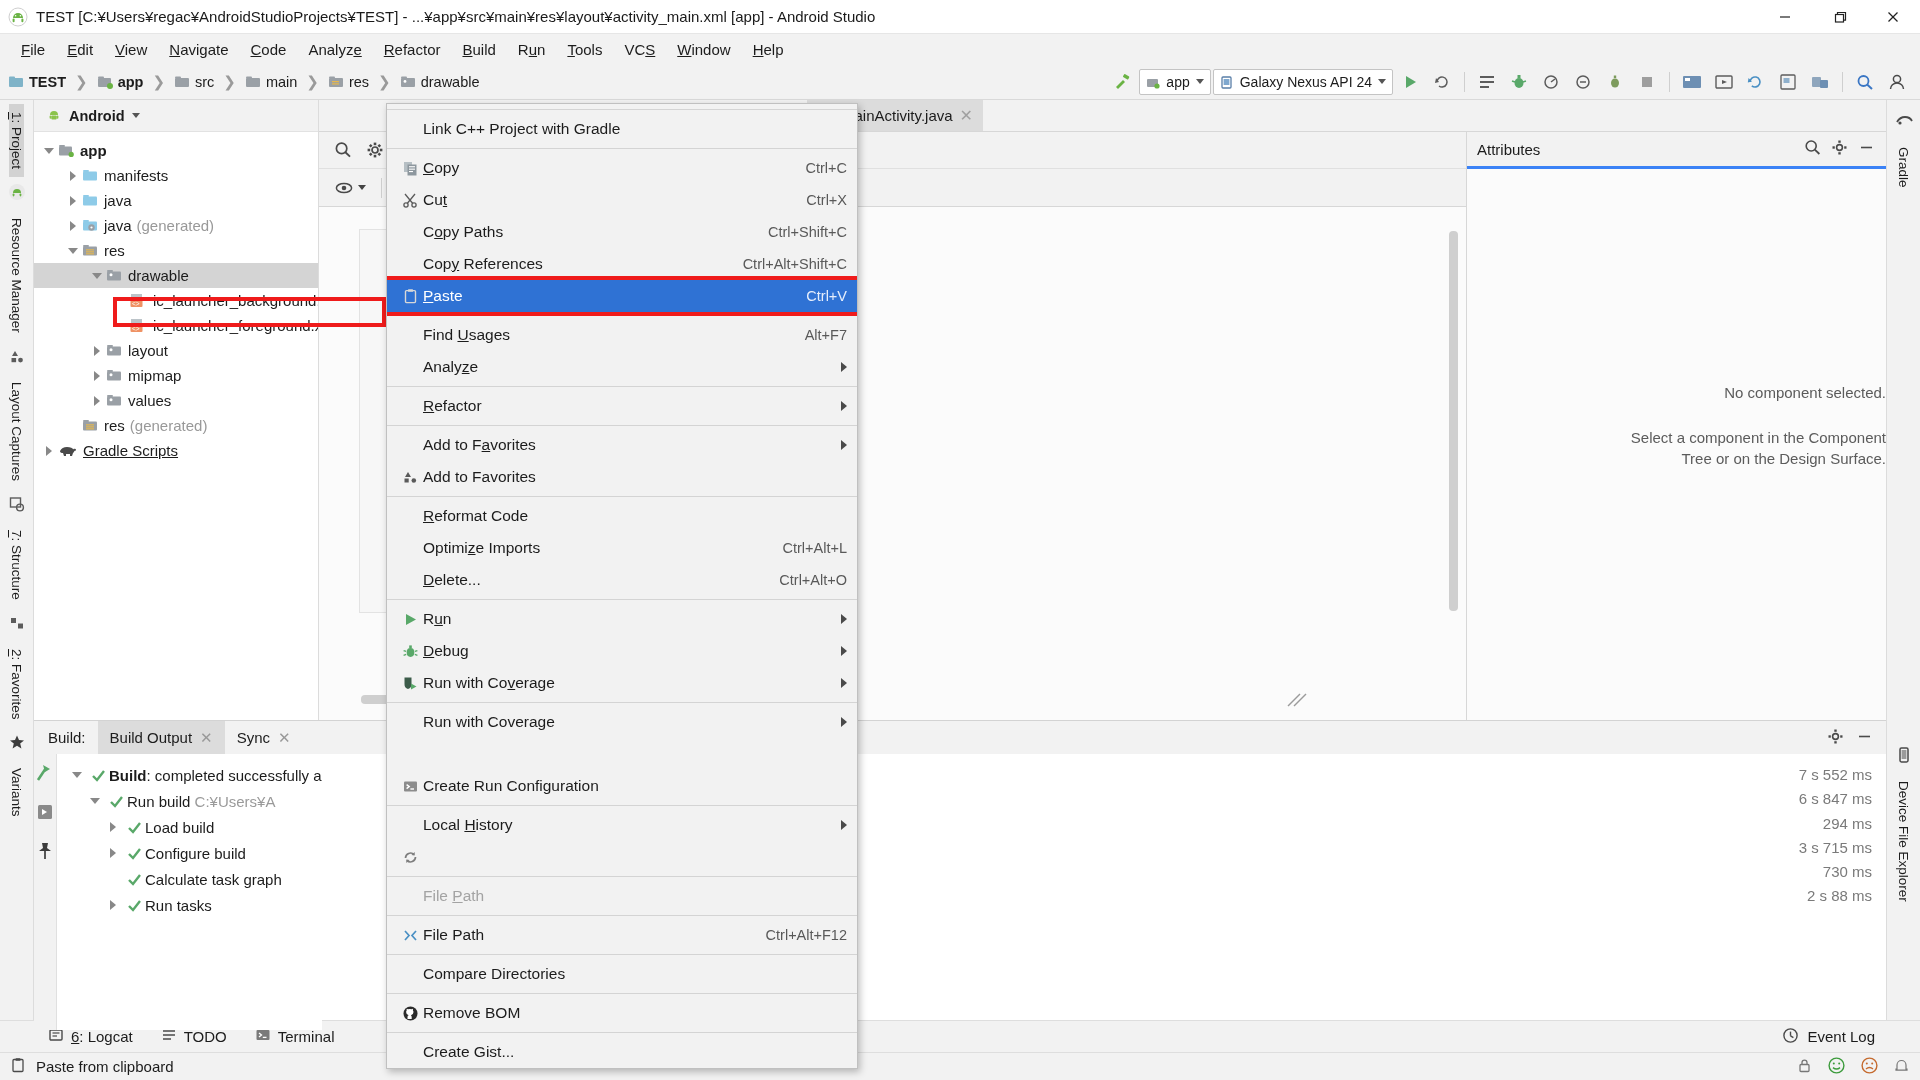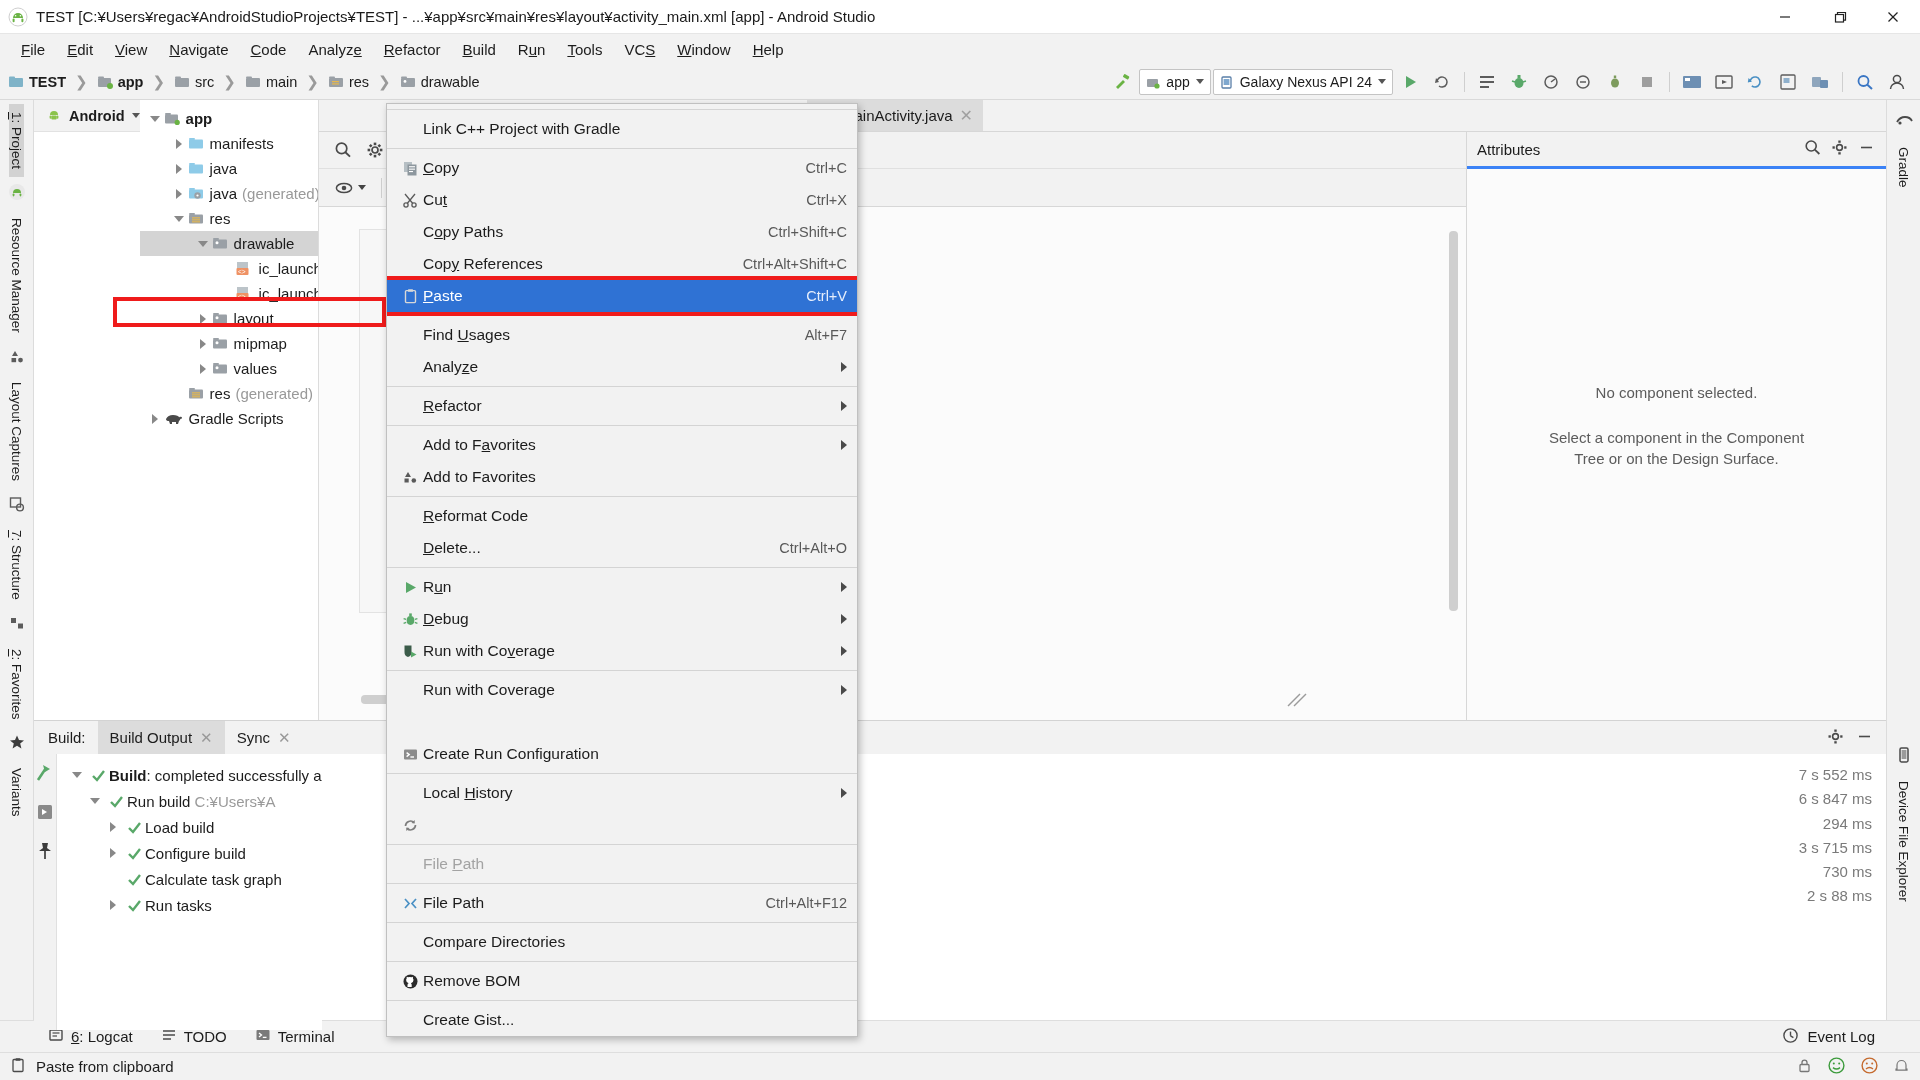--- a/index.html
+++ b/index.html
@@ -66,21 +66,21 @@
     font-size: 13.5px; color: #1c1c1c; padding: 8px 0; white-space: nowrap;
     display: flex; align-items: center; gap: 6px;
   }
   .rail-item.sel { background: #d2d2d2; }
   .rail-item u { text-decoration: underline; }
   .rail-ic { margin: 6px 0; }
 
   
   .project {
     width: 285px; background: #ffffff; border-right: 1px solid #dcdcdc;
-    display: flex; flex-direction: row;
+    display: flex; flex-direction: column;
   }
   .proj-head {
     height: 32px; display: flex; align-items: center; gap: 7px;
     background: #f2f2f2; padding-left: 12px; border-bottom: 1px solid #e2e2e2;
   }
   .proj-head .lbl { font-weight: bold; font-size: 14.5px; }
   .tree { flex: 1 1 auto; padding-top: 6px; font-size: 15px; overflow: hidden; position: relative; }
   .node { display: flex; align-items: center; height: 25px; white-space: nowrap; }
   .node.sel { background: #d4d4d4; }
   .arrow { width: 18px; display: flex; align-items: center; justify-content: center; flex: 0 0 18px; }
@@ -129,21 +129,21 @@
   .phone-blue { position: absolute; background: #255d70; }
   .phone-blue .edge { position: absolute; right: 0; top: 38px; bottom: 0; width: 30px; background: rgba(255,255,255,0.10); }
   .hscroll { position: absolute; height: 9px; background: #cfcfcf; border-radius: 4px; }
   .vscroll { position: absolute; width: 9px; background: #cfcfcf; border-radius: 4px; }
   .resize-grip { position: absolute; width: 26px; height: 18px; }
 
   
   .attrs { width: 420px; border-left: 1px solid #d7d7d7; background: #fbfbfb; display: flex; flex-direction: column; }
   .attrs-head { height: 37px; display: flex; align-items: center; padding: 0 10px; background: #f2f2f2; border-bottom: 3px solid #3b82f6; gap: 8px; }
   .attrs-head .t { font-size: 15px; flex: 1 1 auto; }
-  .attrs-body { flex: 1 1 auto; display: flex; flex-direction: column; align-items: center; justify-content: flex-start; padding-top: 215px; color: #5b5b5b; font-size: 15px; text-align: center; }
+  .attrs-body { flex: 1 1 auto; display: flex; flex-direction: column; align-items: flex-end; justify-content: flex-start; padding-top: 215px; color: #5b5b5b; font-size: 15px; text-align: center; }
   .attrs-body .l2 { margin-top: 26px; line-height: 1.5; }
 
   
   .bottom-right { position: relative; flex: 1 1 auto; background: #fff; border-top: 1px solid #d3d3d3; }
   .br-head { height: 33px; background: #f2f2f2; display: flex; align-items: center; justify-content: flex-end; gap: 10px; padding-right: 12px; }
   .timings { position: absolute; right: 14px; top: 42px; text-align: right; font-size: 15px; color: #7a7a7a; line-height: 1.62; }
 
   
   .rrail { width: 34px; background: #f2f2f2; border-left: 1px solid #dcdcdc; display: flex; flex-direction: column; align-items: center; padding-top: 6px; }
   .rrail .ri { writing-mode: vertical-rl; font-size: 13.5px; padding: 8px 0; white-space: nowrap; }
@@ -650,21 +650,21 @@
                   <rect x="1" y="2" width="6" height="2" rx="1" fill="#9aa0a6"></rect>
                   <rect x="4" y="6.3" width="8" height="1.1" fill="#e8b84b"></rect>
                   <rect x="4" y="8.3" width="8" height="1.1" fill="#e8b84b"></rect>
                   <rect x="4" y="10.3" width="8" height="1.1" fill="#e8b84b"></rect>
                 </svg>
             </span>
             <span class="tx">res</span>
             <span class="tx gen" style="margin-left:5px;">(generated)</span>
           </div>
 
-          <div class="node" style="padding-left:6px;">
+          <div class="node" style="padding-left:6px;text-decoration:underline;">
             <span class="arrow closed">
                 <i></i>
               </span>
             <span class="gi">
               <svg width="19" height="15">
                   <path d="M2 8 q2-4 7-4 q5 0 7 3 q1 2-1 3 l-1 3 h-2 l0-2 h-4 l0 2 h-2 l-1-3 q-3 0-3-2z" fill="#4a4a4a"></path>
                   <path d="M15 6 q3-1 3 1 q0 1-2 1" fill="#4a4a4a"></path>
                 </svg>
             </span>
             <span class="tx">Gradle Scripts</span>
@@ -1208,20 +1208,25 @@
       <span class="ckey"></span>
     </div>
     <div class="csep"></div>
     <div class="cmi">
       <span class="cicon"></span>
       <span class="clabel"><u>R</u>eformat Code</span>
       <span class="ckey"></span>
     </div>
     <div class="cmi">
       <span class="cicon"></span>
+      <span class="clabel">Optimi<u>z</u>e Imports</span>
+      <span class="ckey">Ctrl+Alt+L</span>
+    </div>
+    <div class="cmi">
+      <span class="cicon"></span>
       <span class="clabel"><u>D</u>elete...</span>
       <span class="ckey">Ctrl+Alt+O</span>
     </div>
     <div class="csep"></div>
     <div class="cmi">
       <span class="cicon">
         <svg width="17" height="17">
             <path d="M4 3 L14 8.5 L4 14 Z" fill="#59a869"></path>
           </svg>
       </span>

